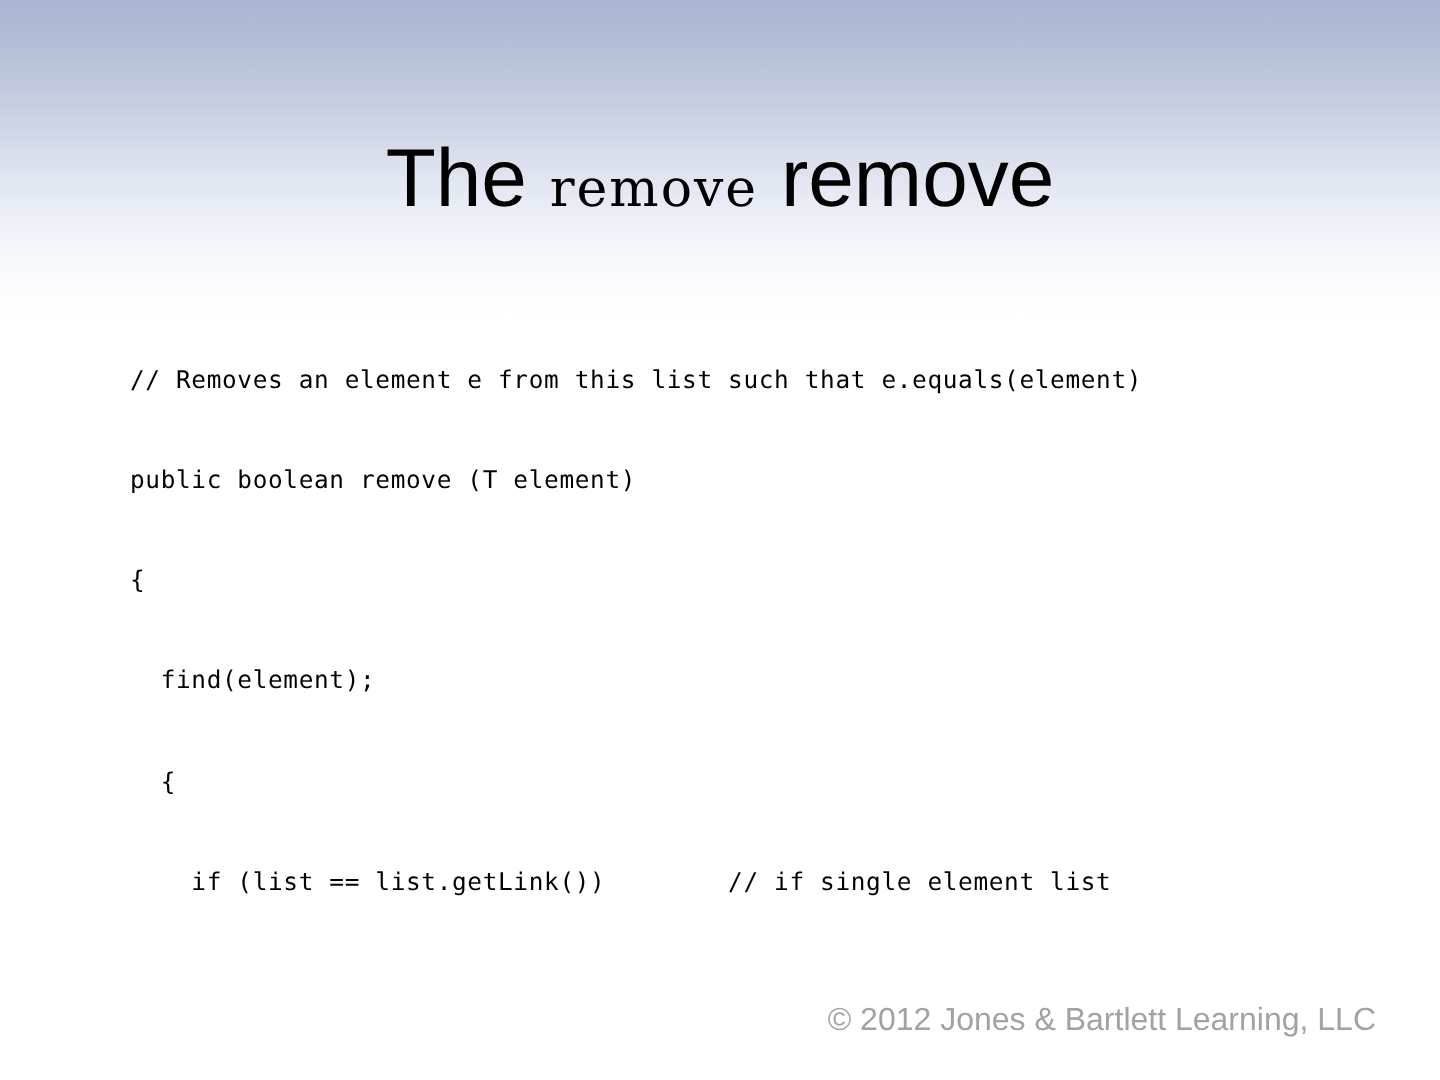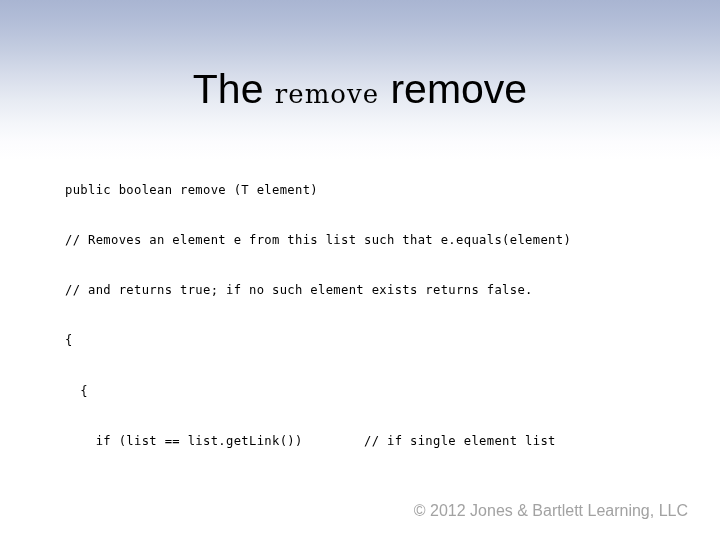--- a/index.html
+++ b/index.html
@@ -84,24 +84,24 @@
 </head>
 <body>
 
 <div class="slide">
 
   <h1 class="slide-title">
     <span>The </span><span class="mono-word">remove</span><span> remove</span>
   </h1>
 
   <div class="code-block">
+    <div class="code-line">// Removes an element e from this list such that e.equals(element)</div>
     <div class="code-line">public boolean remove (T element)</div>
-    <div class="code-line">// Removes an element e from this list such that e.equals(element)</div>
-    <div class="code-line">// and returns true; if no such element exists returns false.</div>
     <div class="code-line">{</div>
+    <div class="code-line">  find(element);</div>
     <div class="code-line">  {</div>
     <div class="code-line">    if (list == list.getLink())        // if single element list</div>
     
     
     
     
     
     
     
     

